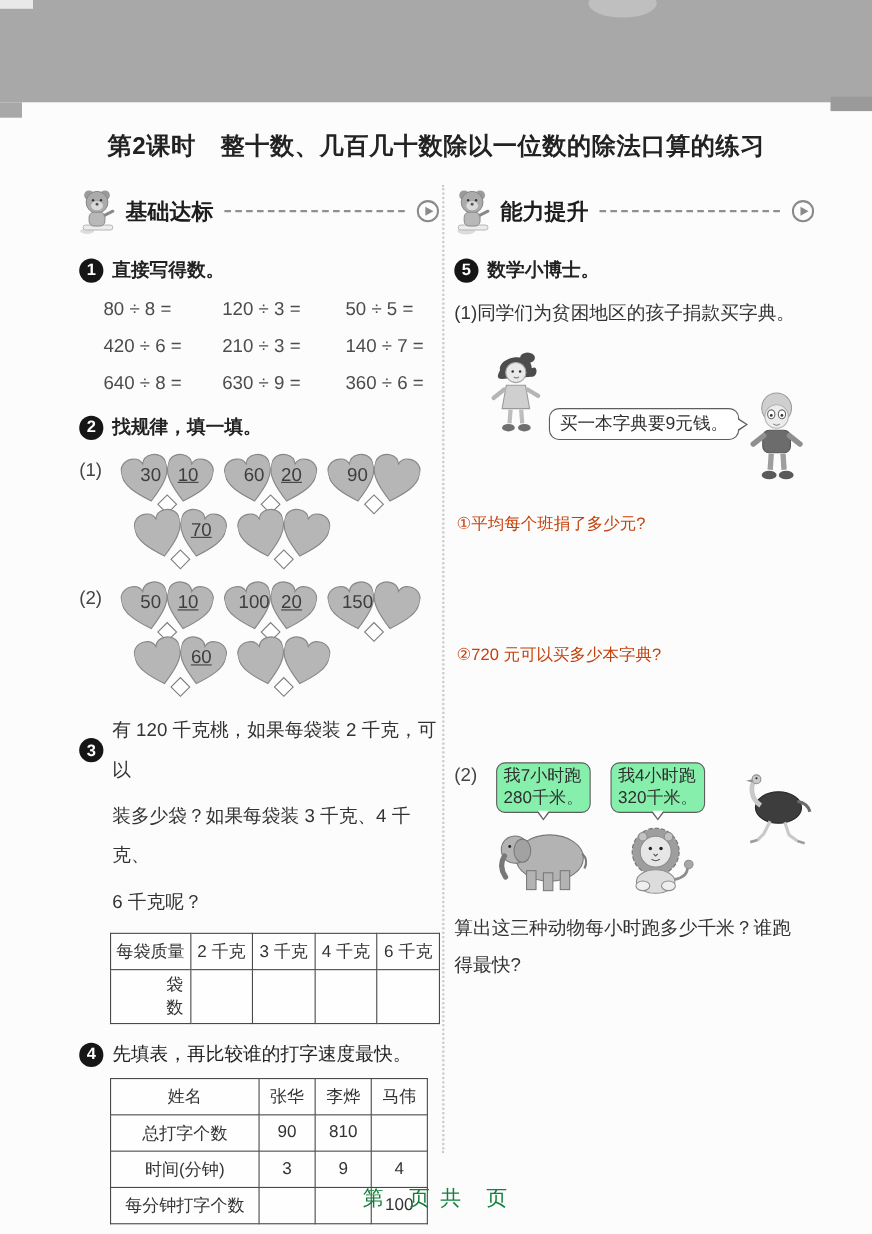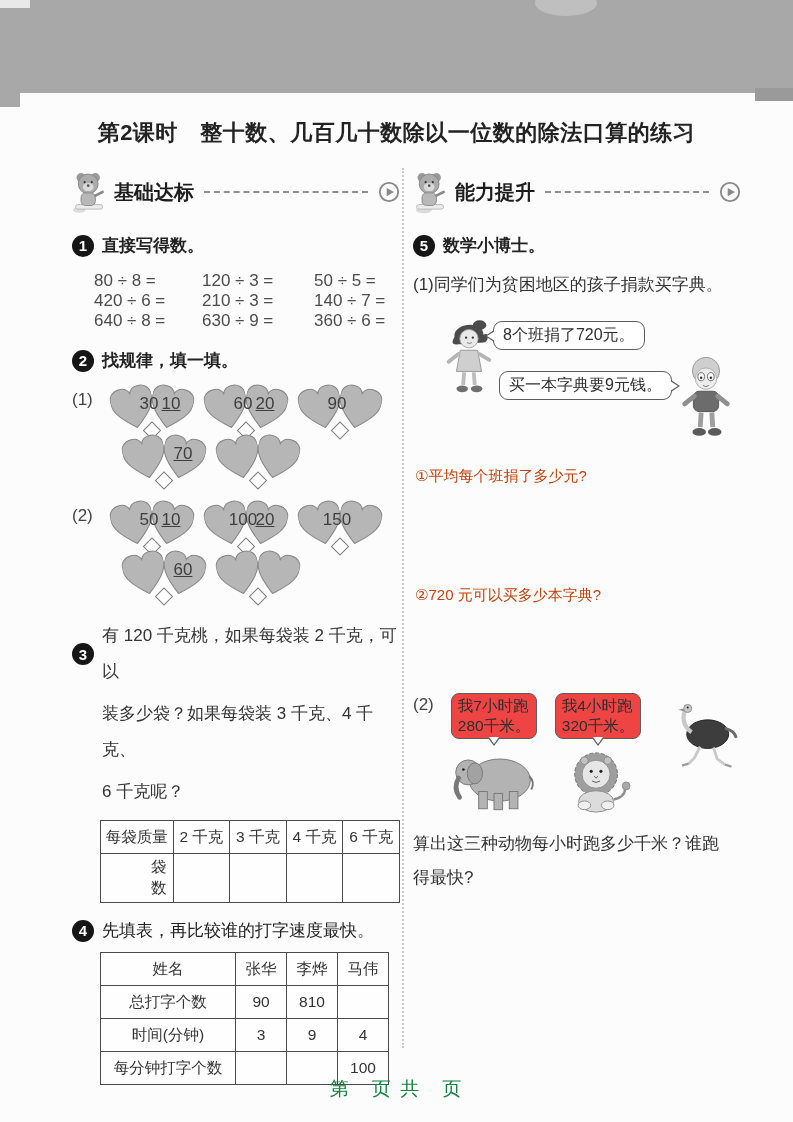--- a/index.html
+++ b/index.html
@@ -33,35 +33,35 @@
   .sec-head .dash{flex:1;border-top:2px dashed #8f8f8f;margin:0 4px;}
   .play{width:22px;height:22px;flex:0 0 auto;}
 
   
   .prob{display:flex;align-items:center;gap:8px;margin-top:18px;}
   .pnum{width:22px;height:22px;border-radius:50%;background:#161616;color:#fff;
     font-size:15px;font-weight:bold;display:flex;align-items:center;justify-content:center;flex:0 0 auto;}
   .ptitle{font-size:17px;font-weight:bold;color:#222;}
 
   
-  .eqs{display:grid;grid-template-columns:108px 112px 100px;
+  .eqs{display:grid;grid-template-columns:108px 112px 100px;row-gap:14px;
     margin:14px 0 0 22px;font-size:17px;color:#4c4c4c;}
 
   
   .leafgroup{margin-top:10px;position:relative;}
   .leafrow{display:flex;gap:14px;align-items:flex-start;}
   .leafrow.r2{margin:-6px 0 0 52px;}
   .glabel{font-size:17px;color:#444;width:26px;flex:0 0 auto;margin-top:8px;}
   .pair{position:relative;width:80px;height:56px;flex:0 0 auto;}
   .pair svg.leaf{position:absolute;top:2px;width:42px;height:48px;}
   .pair svg.lf{left:0;transform:rotate(-13deg);}
   .pair svg.rt{right:0;transform:rotate(13deg);}
   .pair .ln{position:absolute;top:12px;width:42px;text-align:center;
     font-size:17px;color:#3e3e3e;}
-  .pair .ln.l{left:16px;} .pair .ln.r{right:0;text-decoration:underline;}
+  .pair .ln.l{left:4px;} .pair .ln.r{right:0;text-decoration:underline;}
   .pair .dmd{position:absolute;left:50%;bottom:1px;width:11px;height:11px;background:#fff;
     border:1.4px solid #7d7d7d;transform:translateX(-50%) rotate(45deg);}
 
   
   .btxt{font-size:17px;color:#333;line-height:36px;margin:6px 0 0 22px;}
   .btxt.first{margin-left:0;}
 
   
   table{border-collapse:collapse;margin:10px 0 0 28px;}
   td{border:1.6px solid #4a4a4a;text-align:center;font-size:15.5px;color:#333;
@@ -86,21 +86,21 @@
     border-top:5px solid transparent;border-bottom:5px solid transparent;border-left:8px solid #fff;}
   .girl-svg{position:absolute;left:28px;top:6px;}
   .boy-svg{position:absolute;right:4px;top:44px;}
   .q{font-size:15px;color:#c2410c;margin-left:2px;}
   .q1{margin-top:14px;} .q2{margin-top:100px;}
 
   
   .scene2{display:flex;gap:10px;margin-top:88px;}
   .s2label{font-size:17px;color:#444;width:24px;flex:0 0 auto;margin-top:2px;}
   .animal-col{display:flex;flex-direction:column;align-items:center;width:94px;flex:0 0 auto;}
-  .abub{position:relative;background:#ef4444;border:1.6px solid #5d5d5d;border-radius:8px;
+  .abub{position:relative;background:#86efac;border:1.6px solid #5d5d5d;border-radius:8px;
     font-size:15.5px;color:#2e2e2e;padding:2px 6px;text-align:left;line-height:20px;white-space:nowrap;}
   .abub .tail-d{position:absolute;left:50%;bottom:-8px;margin-left:-6px;width:0;height:0;
     border-left:6px solid transparent;border-right:6px solid transparent;border-top:8px solid #5d5d5d;}
   .abub .tail-d:after{content:"";position:absolute;left:-5px;top:-9px;width:0;height:0;
     border-left:5px solid transparent;border-right:5px solid transparent;border-top:7px solid #fff;}
   .animal{margin-top:10px;}
   .p5q{font-size:17px;color:#333;line-height:34px;margin-top:12px;width:320px;}
 </style>
 </head>
 <body>
@@ -387,24 +387,20 @@
         <circle cx="33" cy="21" r="1.2" fill="#333"></circle>
       <path d="M27 26 q2.5 2 5 0" stroke="#777" fill="none"></path>
       <path d="M20 34 L38 34 L42 56 L16 56 Z" fill="#cfcfcf" stroke="#999"></path>
       <line x1="18" y1="38" x2="8" y2="46" stroke="#b5b5b5" stroke-width="4" stroke-linecap="round"></line>
       <line x1="40" y1="38" x2="50" y2="44" stroke="#b5b5b5" stroke-width="4" stroke-linecap="round"></line>
       <line x1="24" y1="57" x2="23" y2="70" stroke="#bdbdbd" stroke-width="4"></line>
       <line x1="34" y1="57" x2="35" y2="70" stroke="#bdbdbd" stroke-width="4"></line>
       <ellipse cx="22" cy="74" rx="6" ry="3.5" fill="#6f6f6f"></ellipse>
       <ellipse cx="37" cy="74" rx="6" ry="3.5" fill="#6f6f6f"></ellipse>
     </svg>
-    <div class="bub" style="left:80px;top:10px;">
-      <span class="tail-l"></span>
-      <span>8个班捐了720元。</span>
-    </div>
     <div class="bub" style="left:86px;top:60px;">
       <span class="tail-r"></span>
       <span>买一本字典要9元钱。</span>
     </div>
     <svg class="boy-svg" width="62" height="86" viewBox="0 0 64 88">
       <circle cx="32" cy="16" r="14" fill="#cfcfcf" stroke="#9a9a9a"></circle>
       <circle cx="32" cy="24" r="11" fill="#ececec" stroke="#b0b0b0"></circle>
       <ellipse cx="27" cy="22" rx="3.4" ry="4.2" fill="#fff" stroke="#666"></ellipse>
       <ellipse cx="37" cy="22" rx="3.4" ry="4.2" fill="#fff" stroke="#666"></ellipse>
       <circle cx="27" cy="23" r="1.3" fill="#333"></circle>

